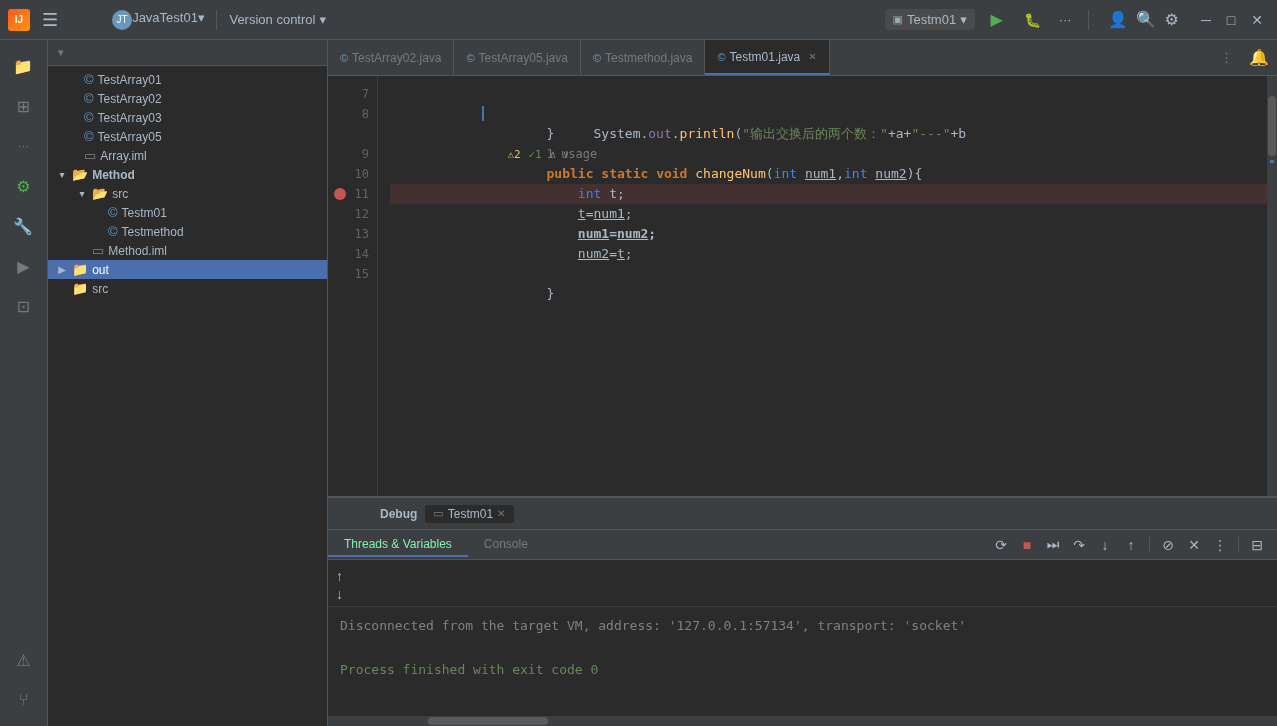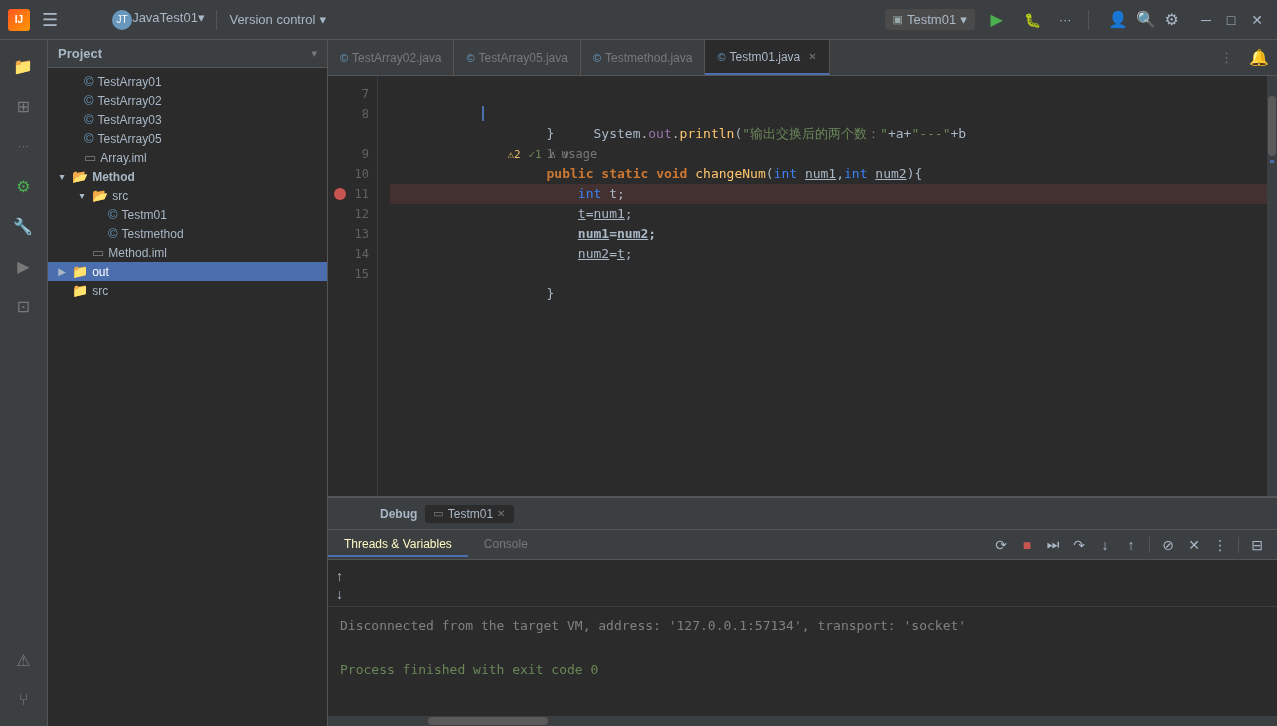--- a/index.html
+++ b/index.html
@@ -74,21 +74,21 @@
     .param { color: #a9b7c6; text-decoration: underline; }
     .warning-icon { color: #e8bf6a; font-size: 11px; }
     .scrollbar-v { width: 10px; background: #3c3f41; flex-shrink: 0; }
     .scrollbar-thumb { width: 8px; background: #5a5a5a; border-radius: 4px; margin: 0 auto; height: 60px; margin-top: 20px; }
 
     
     .debug-panel { height: 230px; border-top: 2px solid #555; background: #2b2b2b; display: flex; flex-direction: column; }
     .debug-tool-btn { width: 24px; height: 24px; display: flex; align-items: center; justify-content: center; color: #a9b7c6; cursor: pointer; border-radius: 3px; font-size: 14px; }
     .debug-tool-sep { width: 1px; height: 16px; background: #555; margin: 0 4px; }
     .debug-section-tab { padding: 4px 16px; cursor: pointer; font-size: 12px; color: #787878; border-bottom: 2px solid transparent; }
-    .debug-section-tab.active { color: #fef9c3; border-bottom: 2px solid #4b6eaf; text-align: center; }
+    .debug-section-tab.active { color: #86efac; border-bottom: 2px solid #4b6eaf; text-align: center; }
     .console-output { flex: 1; padding: 8px 12px; font-family: 'Consolas', 'Monaco', monospace; font-size: 13px; overflow-y: auto; }
     .console-line { line-height: 22px; }
     .console-gray { color: #808080; }
     .console-green { color: #6a8759; }
     .scroll-btn { cursor: pointer; color: #a9b7c6; font-size: 14px; }
     .horizontal-scroll { height: 10px; background: #3c3f41; }
     .h-scroll-thumb { height: 8px; background: #5a5a5a; border-radius: 4px; width: 120px; margin-left: 100px; margin-top: 1px; }
   </style>
 </head>
 <body>
@@ -138,21 +138,20 @@
     <div class="sidebar-icon">🔧</div>
     <div class="sidebar-icon">▶</div>
     <div class="sidebar-icon">⊡</div>
     <div class="sidebar-icon-spacer"></div>
     <div class="sidebar-icon">⚠</div>
     <div class="sidebar-icon">⑂</div>
   </div>
 
   <div class="project-panel">
     <div class="project-header">
-      <span style="font-weight:bold; color:#a9b7c6; flex:1;">Project</span>
       <span style="color:#787878; font-size:11px;">▾</span>
     </div>
     <div class="tree">
 
       <div class="tree-item">
         <span class="indent" style="width:8px;"></span>
         <span class="toggle"></span>
         <span class="file-icon ci-blue">©</span>
         <span class="item-name">TestArray01</span>
       </div>

